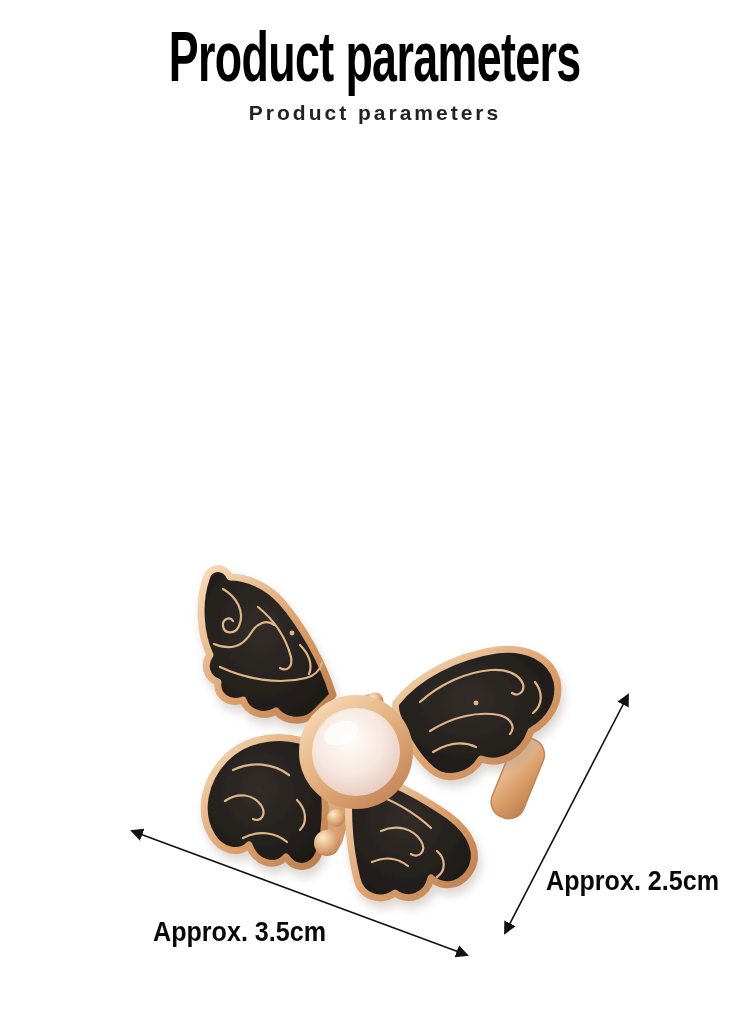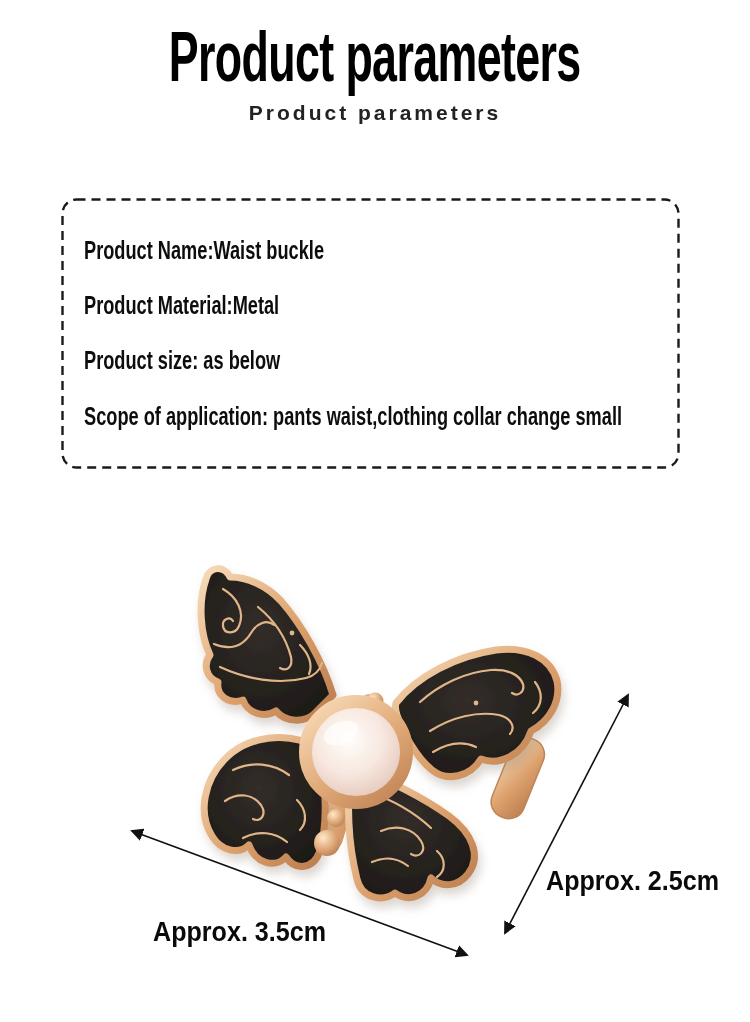--- a/index.html
+++ b/index.html
@@ -67,29 +67,20 @@
 </style>
 </head>
 <body>
 
 <div class="canvas">
 
   <h1 class="title"><span class="title-inner">Product parameters</span></h1>
 
   <div class="subtitle">Product parameters</div>
 
-  <div class="spec-box">
-    <svg class="spec-border" width="619" height="271" viewBox="0 0 619 271">
-      <rect x="1.5" y="1.5" width="616" height="268" rx="14" ry="14" fill="none" stroke="#1a1a1a" stroke-width="2.4" stroke-dasharray="9 6"></rect>
-    </svg>
-    <div class="spec-line l1">Product Name:Waist buckle</div>
-    <div class="spec-line l2">Product Material:Metal</div>
-    <div class="spec-line l3">Product size: as below</div>
-    <div class="spec-line l4">Scope of application: pants waist,clothing collar change small</div>
-  </div>
 
   <svg class="figure" viewBox="0 0 750 1022">
     <defs>
       <linearGradient id="goldLin" x1="0" y1="0" x2="1" y2="1">
         <stop offset="0" stop-color="#f7dcba"></stop>
         <stop offset="0.55" stop-color="#dca06c"></stop>
         <stop offset="1" stop-color="#b97c4e"></stop>
       </linearGradient>
       <linearGradient id="bezelGrad" x1="0" y1="0" x2="0.8" y2="1">
         <stop offset="0" stop-color="#f9ddbb"></stop>

